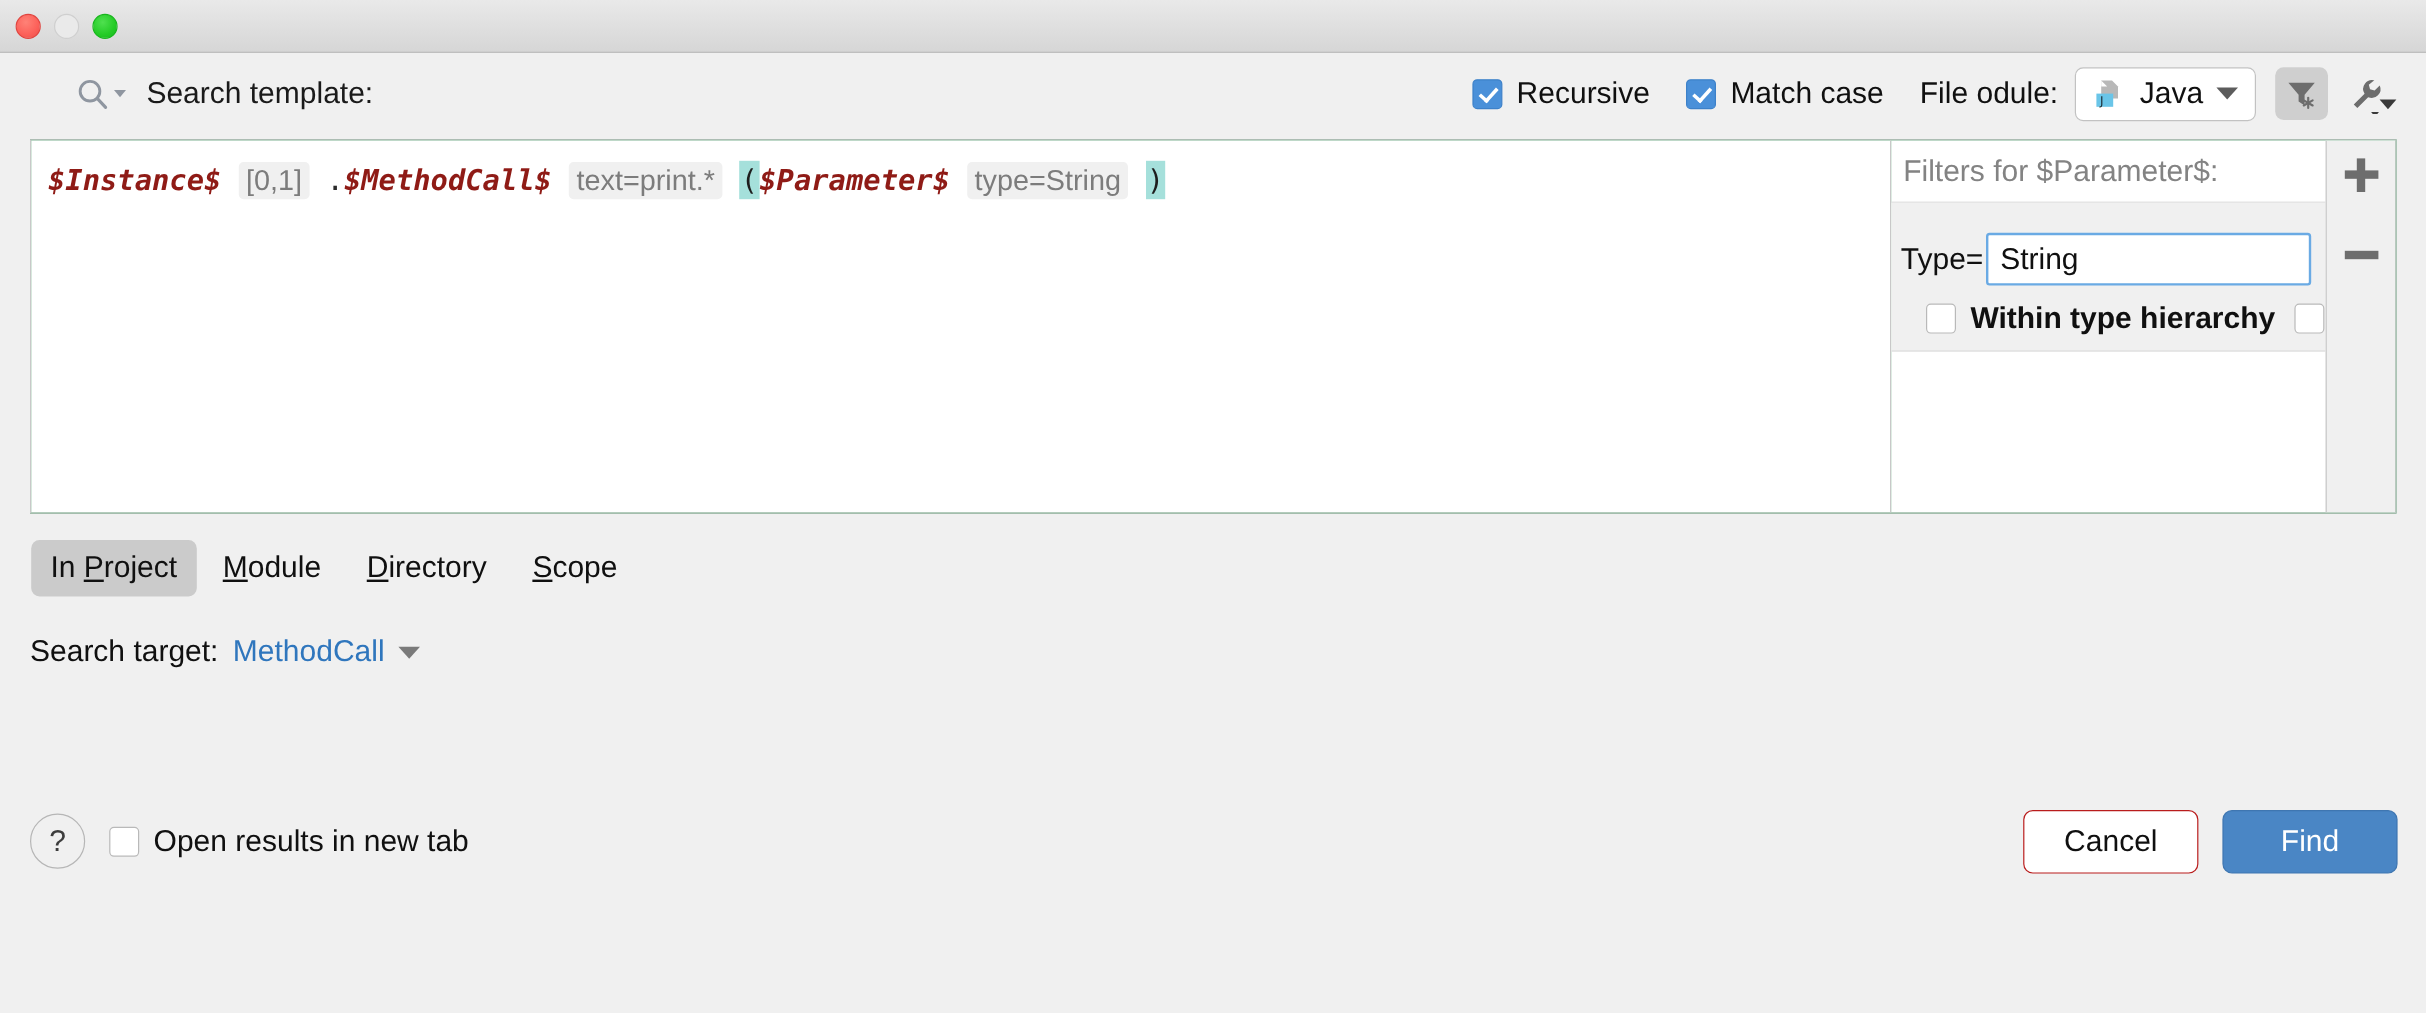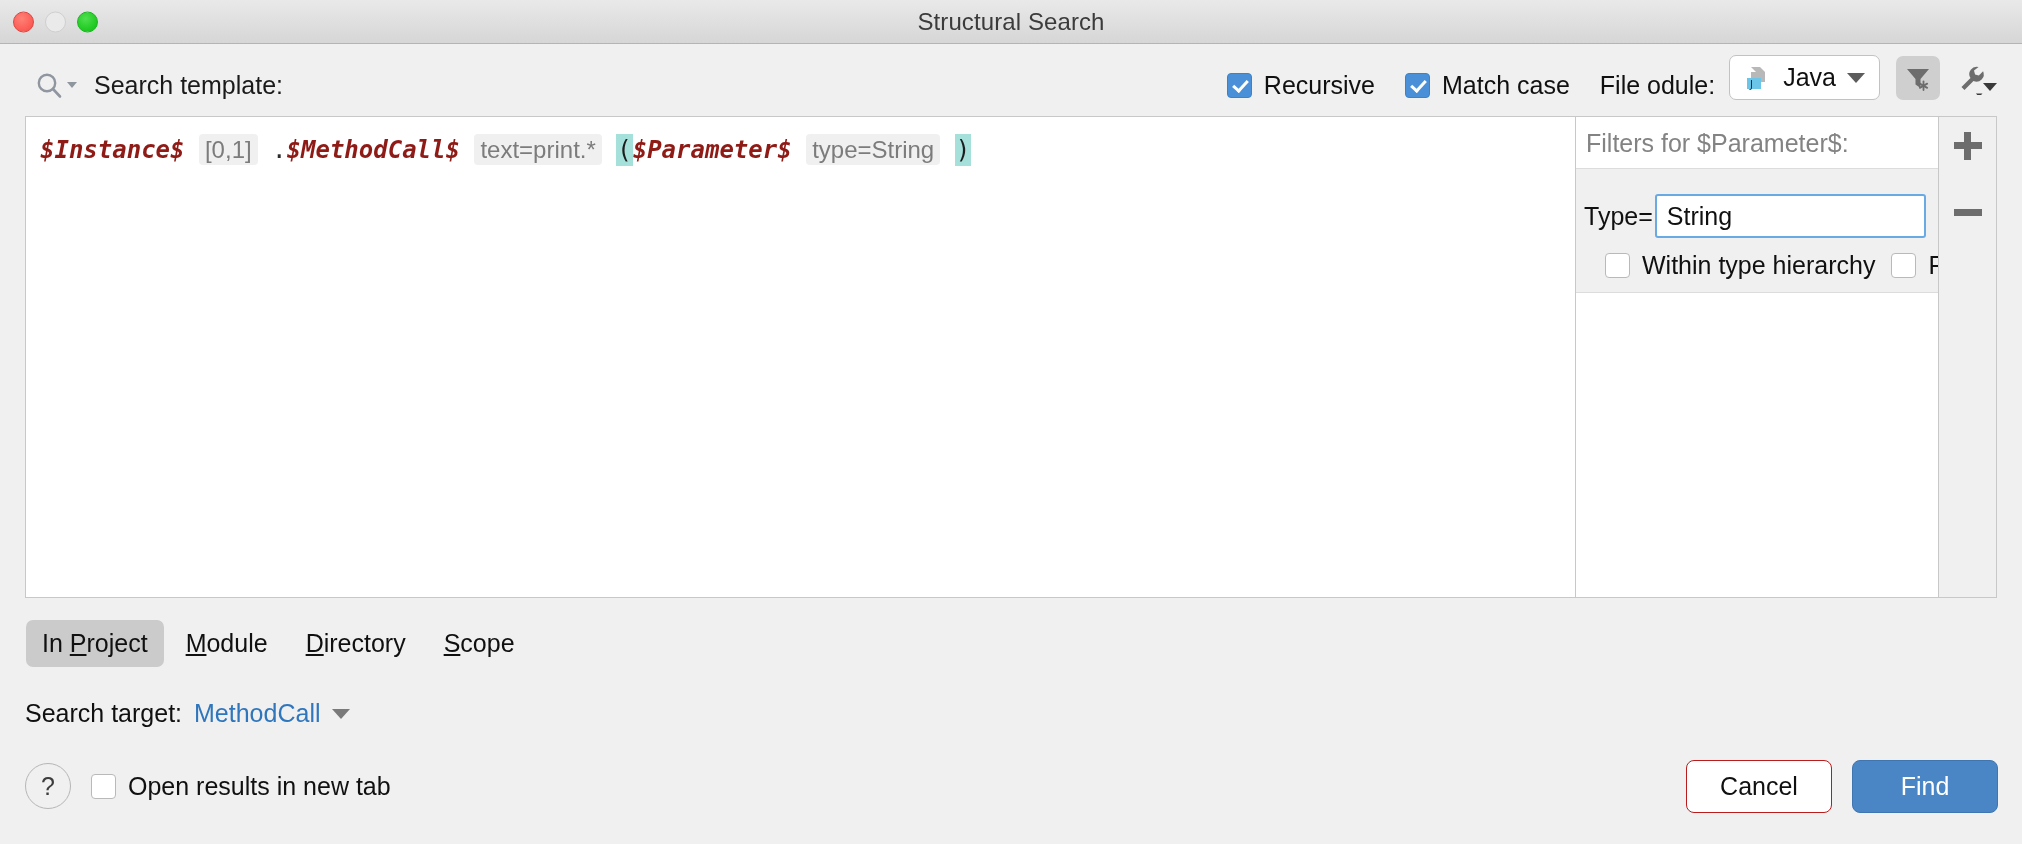--- a/index.html
+++ b/index.html
@@ -68,23 +68,24 @@
     font-size: 24px;
     color: #3b3b3b;
     letter-spacing: 0.1px;
   }
 
   
   .header {
     flex: 0 0 auto;
     height: 72px;
     display: flex;
-    align-items: flex-end;
-    padding: 0 22px 16px 34px;
-    box-sizing: border-box;
+    align-items: center;
+    padding: 0 22px 4px 34px;
+    box-sizing: border-box;
+    margin-left: 28px;
   }
   .search-icon-wrap {
     display: flex;
     align-items: center;
     gap: 3px;
     margin-right: 17px;
     cursor: default;
   }
   .label-big {
     font-size: 25px;
@@ -173,21 +174,21 @@
     justify-content: center;
     margin-left: 16px;
     cursor: default;
     flex: 0 0 auto;
   }
   .icon-btn.pressed { background: #cfcfcf; }
 
   
   .main {
     flex: 0 0 auto;
-    height: 482px;
+    height: 312px;
     margin: 0 25px;
     display: flex;
     border: 1px solid #c8c8c8;
     background: #15803d;
     box-sizing: border-box;
   }
 
   .editor {
     flex: 1 1 auto;
     background: #ffffff;
@@ -290,20 +291,21 @@
     align-items: center;
     gap: 16px;
     padding: 13px 0 0 29px;
     white-space: nowrap;
   }
   .mini-chk-row {
     display: flex;
     align-items: center;
     gap: 12px;
     cursor: default;
+    font-weight: bold;
   }
   .filters-rail {
     flex: 0 0 57px;
     background: #f0f0f0;
     border-left: 1px solid #c8c8c8;
     display: flex;
     flex-direction: column;
     align-items: center;
     padding-top: 10px;
     gap: 28px;
@@ -431,21 +433,20 @@
 <body>
 
 <div class="window">
 
   <div class="titlebar">
     <div class="traffic">
       <div class="light close"></div>
       <div class="light min"></div>
       <div class="light max"></div>
     </div>
-    <div class="title-text">Structural Search</div>
   </div>
 
   <div class="header">
 
     <div class="search-icon-wrap">
       <svg width="30" height="30" viewBox="0 0 30 30" aria-hidden="true">
         <circle cx="13" cy="13" r="8.2" fill="none" stroke="#8f96a0" stroke-width="2.4"></circle>
         <line x1="19" y1="19" x2="26" y2="26.5" stroke="#8f96a0" stroke-width="2.6" stroke-linecap="round"></line>
       </svg>
       <span style="width:0;height:0;border-left:5px solid transparent;border-right:5px solid transparent;border-top:6px solid #8f96a0;"></span>

